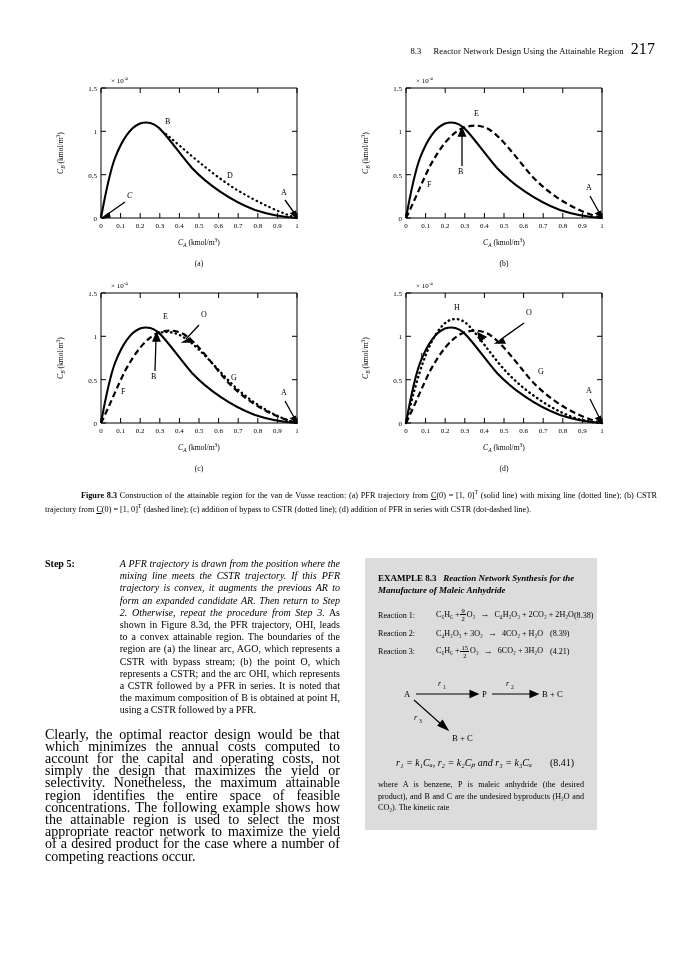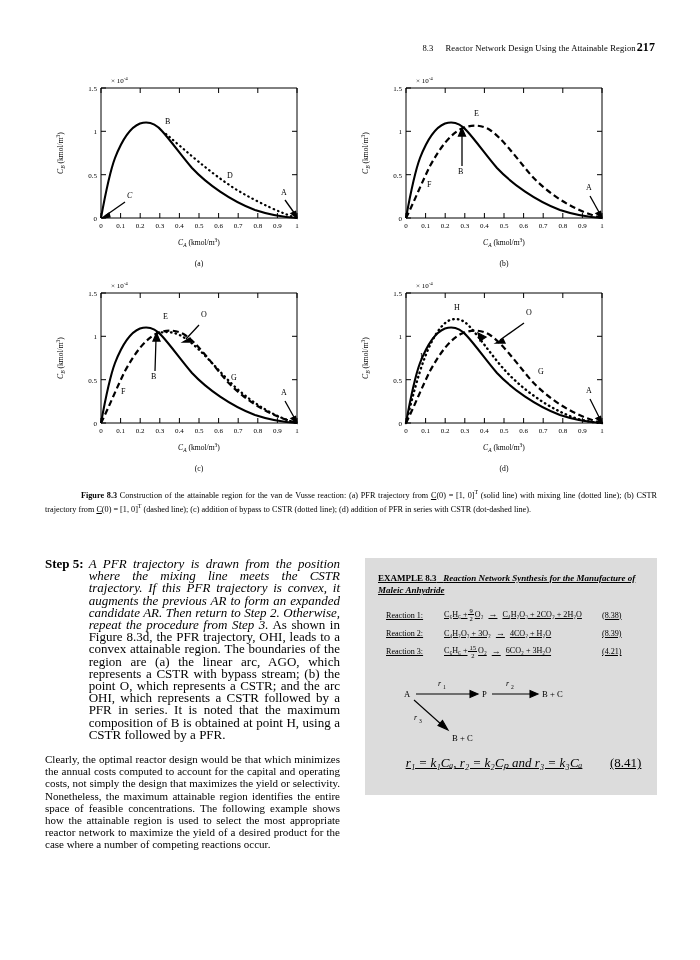--- a/index.html
+++ b/index.html
@@ -10,73 +10,73 @@
   }
   .page{position:absolute;inset:0;}
 
   
   .runhead{
     position:absolute;left:45px;right:45px;top:40px;
     display:flex;align-items:baseline;justify-content:flex-end;
     font-size:8.6px;letter-spacing:.1px;
   }
   .runhead .sec{margin-right:12px;}
-  .runhead .title{margin-right:1px;}
-  .runhead .pageno{font-weight:bold;font-size:12px;}
+  .runhead .title{margin-right:7px;}
+  .runhead .pageno{font-weight:normal;font-size:16px;}
 
   
   .figure{position:absolute;left:45px;top:70px;width:610px;height:410px;}
   .fig-grid{display:grid;grid-template-columns:1fr 1fr;grid-template-rows:1fr 1fr;
             width:100%;height:100%;}
   .panel{position:relative;}
   .panel svg{display:block;}
 
   
   .caption{
     position:absolute;left:45px;top:487px;width:612px;
     font-size:8.2px;line-height:11.6px;text-align:justify;
   }
   .caption b{font-weight:bold;padding-left:36px;}
   sup{font-size:.72em;vertical-align:super;}
   .uline{text-decoration:underline;}
 
   
   .col-left{position:absolute;left:45px;top:558px;width:295px;}
-  .col-right{position:absolute;left:365px;top:558px;width:292px;text-decoration:underline;}
-
-  .step{display:flex;font-size:13px;line-height:12.2px;text-align:justify;}
+  .col-right{position:absolute;left:365px;top:558px;width:232px;}
+
+  .step{display:flex;font-size:10px;line-height:12.2px;text-align:justify;}
   .step .lbl{font-weight:bold;white-space:nowrap;padding-right:5px;}
-  .step .txt{flex:1;text-align:justify;}
+  .step .txt{flex:1;text-align:justify;margin-left:40px;}
   .step .txt i{font-style:italic;}
 
-  .bodyp{font-size:11px;line-height:12.2px;text-align:justify;margin-top:12px;}
+  .bodyp{font-size:14px;line-height:12.2px;text-align:justify;margin-top:12px;}
 
   
   .example{
     background:#dcdcdc;padding:14px 13px 16px 13px;
     font-size:8.1px;line-height:11.6px;
   }
   .ex-head{font-weight:bold;font-size:9px;line-height:12.4px;margin-bottom:11px;}
   .ex-head .ttl{font-style:italic;}
   .ex-p{text-align:justify;}
   .eqn-list{margin:10px 0 10px 0;}
-  .eqn-row{display:flex;align-items:center;font-size:8.1px;margin:5px 8px;}
+  .eqn-row{display:flex;align-items:center;font-size:8.1px;margin:5px 0;}
   .eqn-row .rname{width:58px;flex:none;}
   .eqn-row .rbody{flex:1;white-space:nowrap;}
   .eqn-row .rnum{width:34px;text-align:left;flex:none;}
   .frac{display:inline-flex;flex-direction:column;vertical-align:middle;
         text-align:center;font-size:6.6px;line-height:7px;margin:0 1px;
         position:relative;top:-0.5px;}
   .frac .num{border-bottom:.8px solid #000;padding:0 1px;}
   .frac .den{padding:0 1px;}
   .arr{padding:0 5px;font-size:9px;}
 
   .scheme{margin:14px 0 10px 0;position:relative;height:74px;}
   .scheme svg{position:absolute;left:12px;top:0;}
-  .rate-eq{display:flex;align-items:center;font-size:13px;margin:6px 0 10px 0;}
+  .rate-eq{display:flex;align-items:center;font-size:10px;margin:6px 0 10px 0;}
   .rate-eq .rbody{flex:1;text-align:center;font-style:italic;}
   .rate-eq .rnum{width:34px;text-align:left;font-style:normal;}
 
   .tick-txt{font-size:7px;font-family:"Liberation Serif", serif;}
   .ax-txt{font-size:7.6px;font-family:"Liberation Serif", serif;}
   .pt-txt{font-size:8px;font-family:"Liberation Serif", serif;}
 </style>
 </head>
 <body>
 
@@ -477,16 +477,17 @@
           <text x="24" y="47" font-size="8" font-style="italic" font-family="Liberation Serif, serif">r</text>
           <text x="29" y="49.5" font-size="5.6" font-family="Liberation Serif, serif">3</text>
         </svg>
       </div>
 
       <div class="rate-eq">
         <span class="rbody">r₁ = k₁Cₐ, r₂ = k₂Cₚ and r₃ = k₃Cₐ</span>
         <span class="rnum">(8.41)</span>
       </div>
 
+      <div class="ex-p">where A is benzene, P is maleic anhydride (the desired product), and B and C are the undesired byproducts (H₂O and CO₂). The kinetic rate</div>
     </div>
   </div>
 
 </div>
 
 </body></html>

